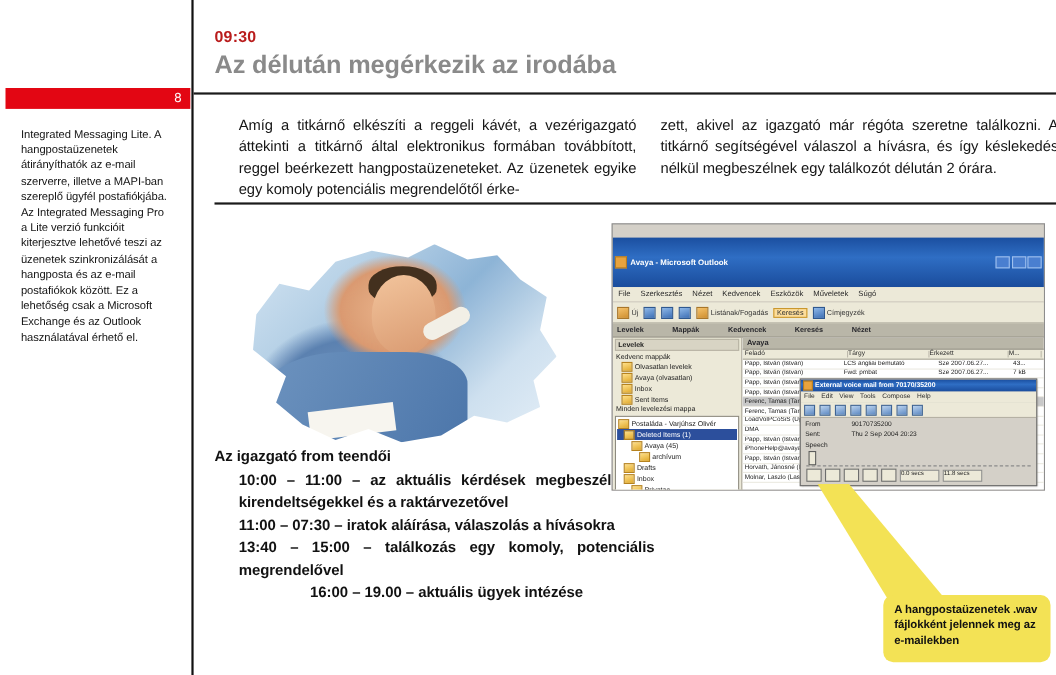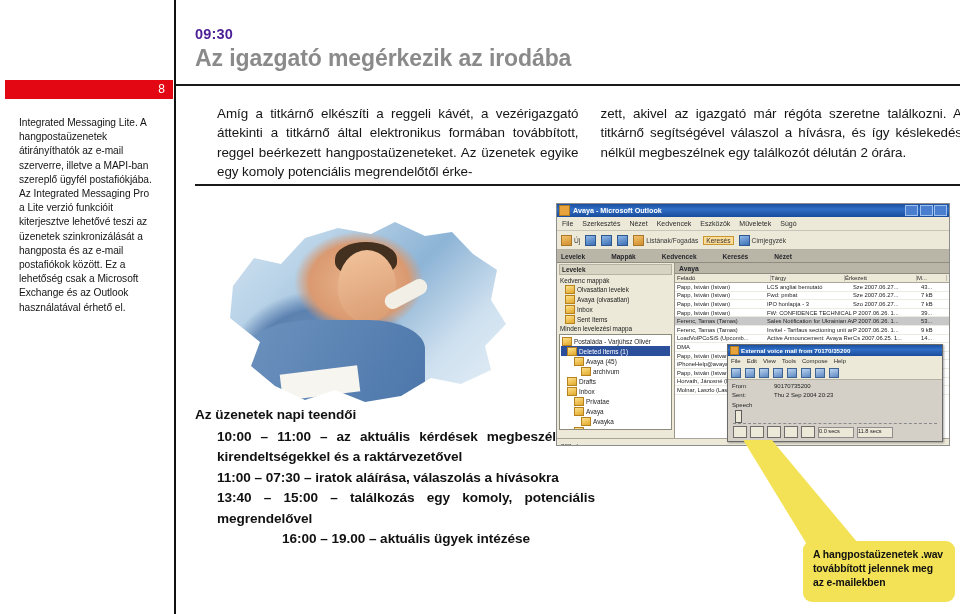--- a/index.html
+++ b/index.html
@@ -55,21 +55,21 @@
 
   
   #header {
     position: absolute;
     left: 195px; top: 25px;
     width: 740px;
   }
   #header-time {
     font-size: 14.5px;
     font-weight: bold;
-    color: #4c1d95;
+    color: #b91c1c;
     letter-spacing: 0.2px;
     line-height: 18px;
   }
   #header-title {
     font-size: 23px;
     font-weight: bold;
     color: #8a8a8a;
     letter-spacing: -0.1px;
     line-height: 28px;
     margin-top: 1px;
@@ -199,21 +199,22 @@
     border: 1px solid #8d8d8d;
     background: #d4d0c8;
     box-sizing: border-box;
     overflow: hidden;
     font-family: "Liberation Sans", sans-serif;
   }
   #ol-titlebar {
     height: 13px;
     background: linear-gradient(180deg,#1b4fa0,#2f6ec4 40%,#1a4c9c);
     display: flex; align-items: center;
-    padding: 0 2px;
+    padding: 16px 2px;
+    margin-top: 12px;
   }
   #ol-titlebar .tb-icon {
     width: 9px; height: 9px; background: #e8a33d; margin-right: 3px;
     border: 1px solid #b47c22;
   }
   #ol-titlebar .tb-text {
     color: #fff; font-size: 7.2px; font-weight: bold;
     white-space: nowrap; overflow: hidden;
   }
   #ol-titlebar .tb-buttons { margin-left: auto; display: flex; gap: 1.5px; }
@@ -409,21 +410,21 @@
     <span>8</span>
   </div>
   <div id="sidebar-note">
     <p>Integrated Messaging Lite. A hangpostaüzenetek átirányíthatók az e-mail szerverre, illetve a MAPI-ban szereplő ügyfél postafiókjába. Az Integrated Messaging Pro a Lite verzió funkcióit kiterjesztve lehetővé teszi az üzenetek szinkronizálását a hangposta és az e-mail postafiókok között. Ez a lehetőség csak a Microsoft Exchange és az Outlook használatával érhető el.</p>
   </div>
 </div>
 <div id="vertical-divider"></div>
 
 <div id="header">
   <div id="header-time">09:30</div>
-  <div id="header-title">Az igazgató megérkezik az irodába</div>
+  <div id="header-title">Az délután megérkezik az irodába</div>
 </div>
 <div id="header-rule"></div>
 
 <div id="lead">
   <div class="col">
     <p>Amíg a titkárnő elkészíti a reggeli kávét, a vezérigazgató áttekinti a titkárnő által elektronikus formában továbbított, reggel beérkezett hangpostaüzeneteket. Az üzenetek egyike egy komoly potenciális megrendelőtől érke-</p>
   </div>
   <div class="col">
     <p>zett, akivel az igazgató már régóta szeretne találkozni. A titkárnő segítségével válaszol a hívásra, és így késlekedés nélkül megbeszélnek egy találkozót délután 2 órára.</p>
   </div>
@@ -433,21 +434,21 @@
 <div id="photo-frame"></div>
 <div id="photo">
   <div class="hair"></div>
   <div class="head"></div>
   <div class="shirt"></div>
   <div class="handset"></div>
   <div class="paper"></div>
 </div>
 
 <div id="schedule">
-  <p class="sched-title">Az üzenetek napi teendői</p>
+  <p class="sched-title">Az igazgató from teendői</p>
   <p class="sched-item">10:00 – 11:00 – az aktuális kérdések megbeszélése a kirendeltségekkel és a raktárvezetővel</p>
   <p class="sched-item">11:00 – 07:30 – iratok aláírása, válaszolás a hívásokra</p>
   <p class="sched-item">13:40 – 15:00 – találkozás egy komoly, potenciális megrendelővel</p>
   <p class="sched-item last">16:00 – 19.00 – aktuális ügyek intézése</p>
 </div>
 
 <div id="outlook">
 
   <div id="ol-titlebar">
     <span class="tb-icon"></span>
@@ -712,14 +713,14 @@
       <span class="btn"></span>
       <span class="btn"></span>
       <span class="fld">0.0 secs</span>
       <span class="fld">11.8 secs</span>
     </div>
   </div>
 </div>
 
 <div id="callout-tail"></div>
 <div id="callout">
-  <p>A hangpostaüzenetek .wav továbbított jelennek meg az e-mailekben</p>
+  <p>A hangpostaüzenetek .wav fájlokként jelennek meg az e-mailekben</p>
 </div>
 
 </body></html>

